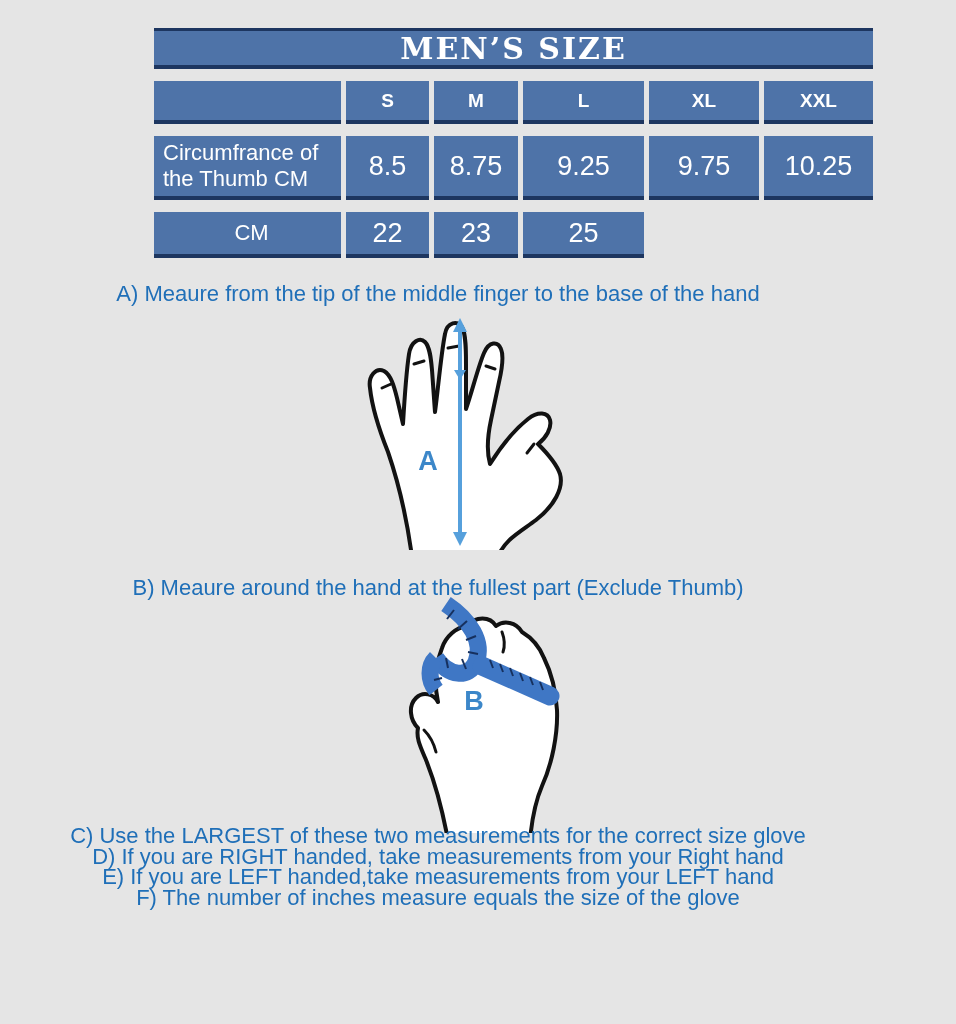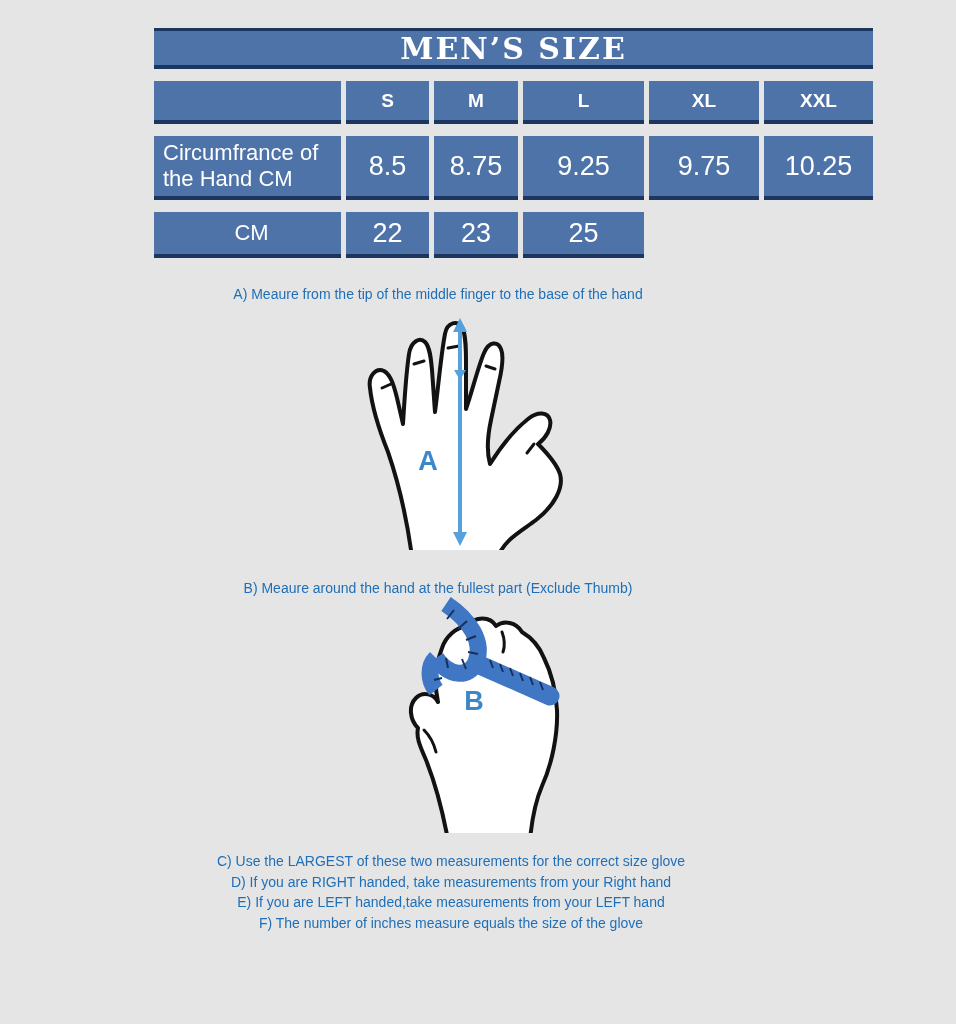--- a/index.html
+++ b/index.html
@@ -27,25 +27,25 @@
     font-size:30px; letter-spacing:2px;
   }
   .size-head { font-weight:bold; font-size:19px; }
   .row-label { font-size:22px; line-height:26px; justify-content:flex-start; padding-left:9px; }
   .row-label.centered { justify-content:center; padding-left:8px; }
   .value { font-weight:normal; font-size:27px; }
 
   
   .instr {
     position:absolute; left:0; width:876px; text-align:center;
-    color:var(--text-blue); font-size:14px; line-height:20.5px;
+    color:var(--text-blue); font-size:22px; line-height:20.5px;
   }
   .instr-a { top:284px; }
   .instr-b { top:578px; }
-  .instr-block { top:851px;padding-left:13px; }
+  .instr-block { top:826px; }
 
   
   .hand-a { position:absolute; left:348px; top:312px; }
   .fist-b { position:absolute; left:384px; top:588px; }
   .illus-label {
     font-family:"Liberation Sans", sans-serif; font-weight:bold; font-size:27px;
     fill:var(--label-blue);
   }
 </style>
 </head>
@@ -56,21 +56,21 @@
   <div class="size-table">
     <div class="cell title-cell">MEN’S SIZE</div>
 
     <div class="cell size-head"></div>
     <div class="cell size-head">S</div>
     <div class="cell size-head">M</div>
     <div class="cell size-head">L</div>
     <div class="cell size-head">XL</div>
     <div class="cell size-head">XXL</div>
 
-    <div class="cell row-label">Circumfrance of the Hand CM</div>
+    <div class="cell row-label">Circumfrance of the Thumb CM</div>
     <div class="cell value">8.5</div>
     <div class="cell value">8.75</div>
     <div class="cell value">9.25</div>
     <div class="cell value">9.75</div>
     <div class="cell value">10.25</div>
 
     <div class="cell row-label centered">CM</div>
     <div class="cell value">22</div>
     <div class="cell value">23</div>
     <div class="cell value">25</div>

